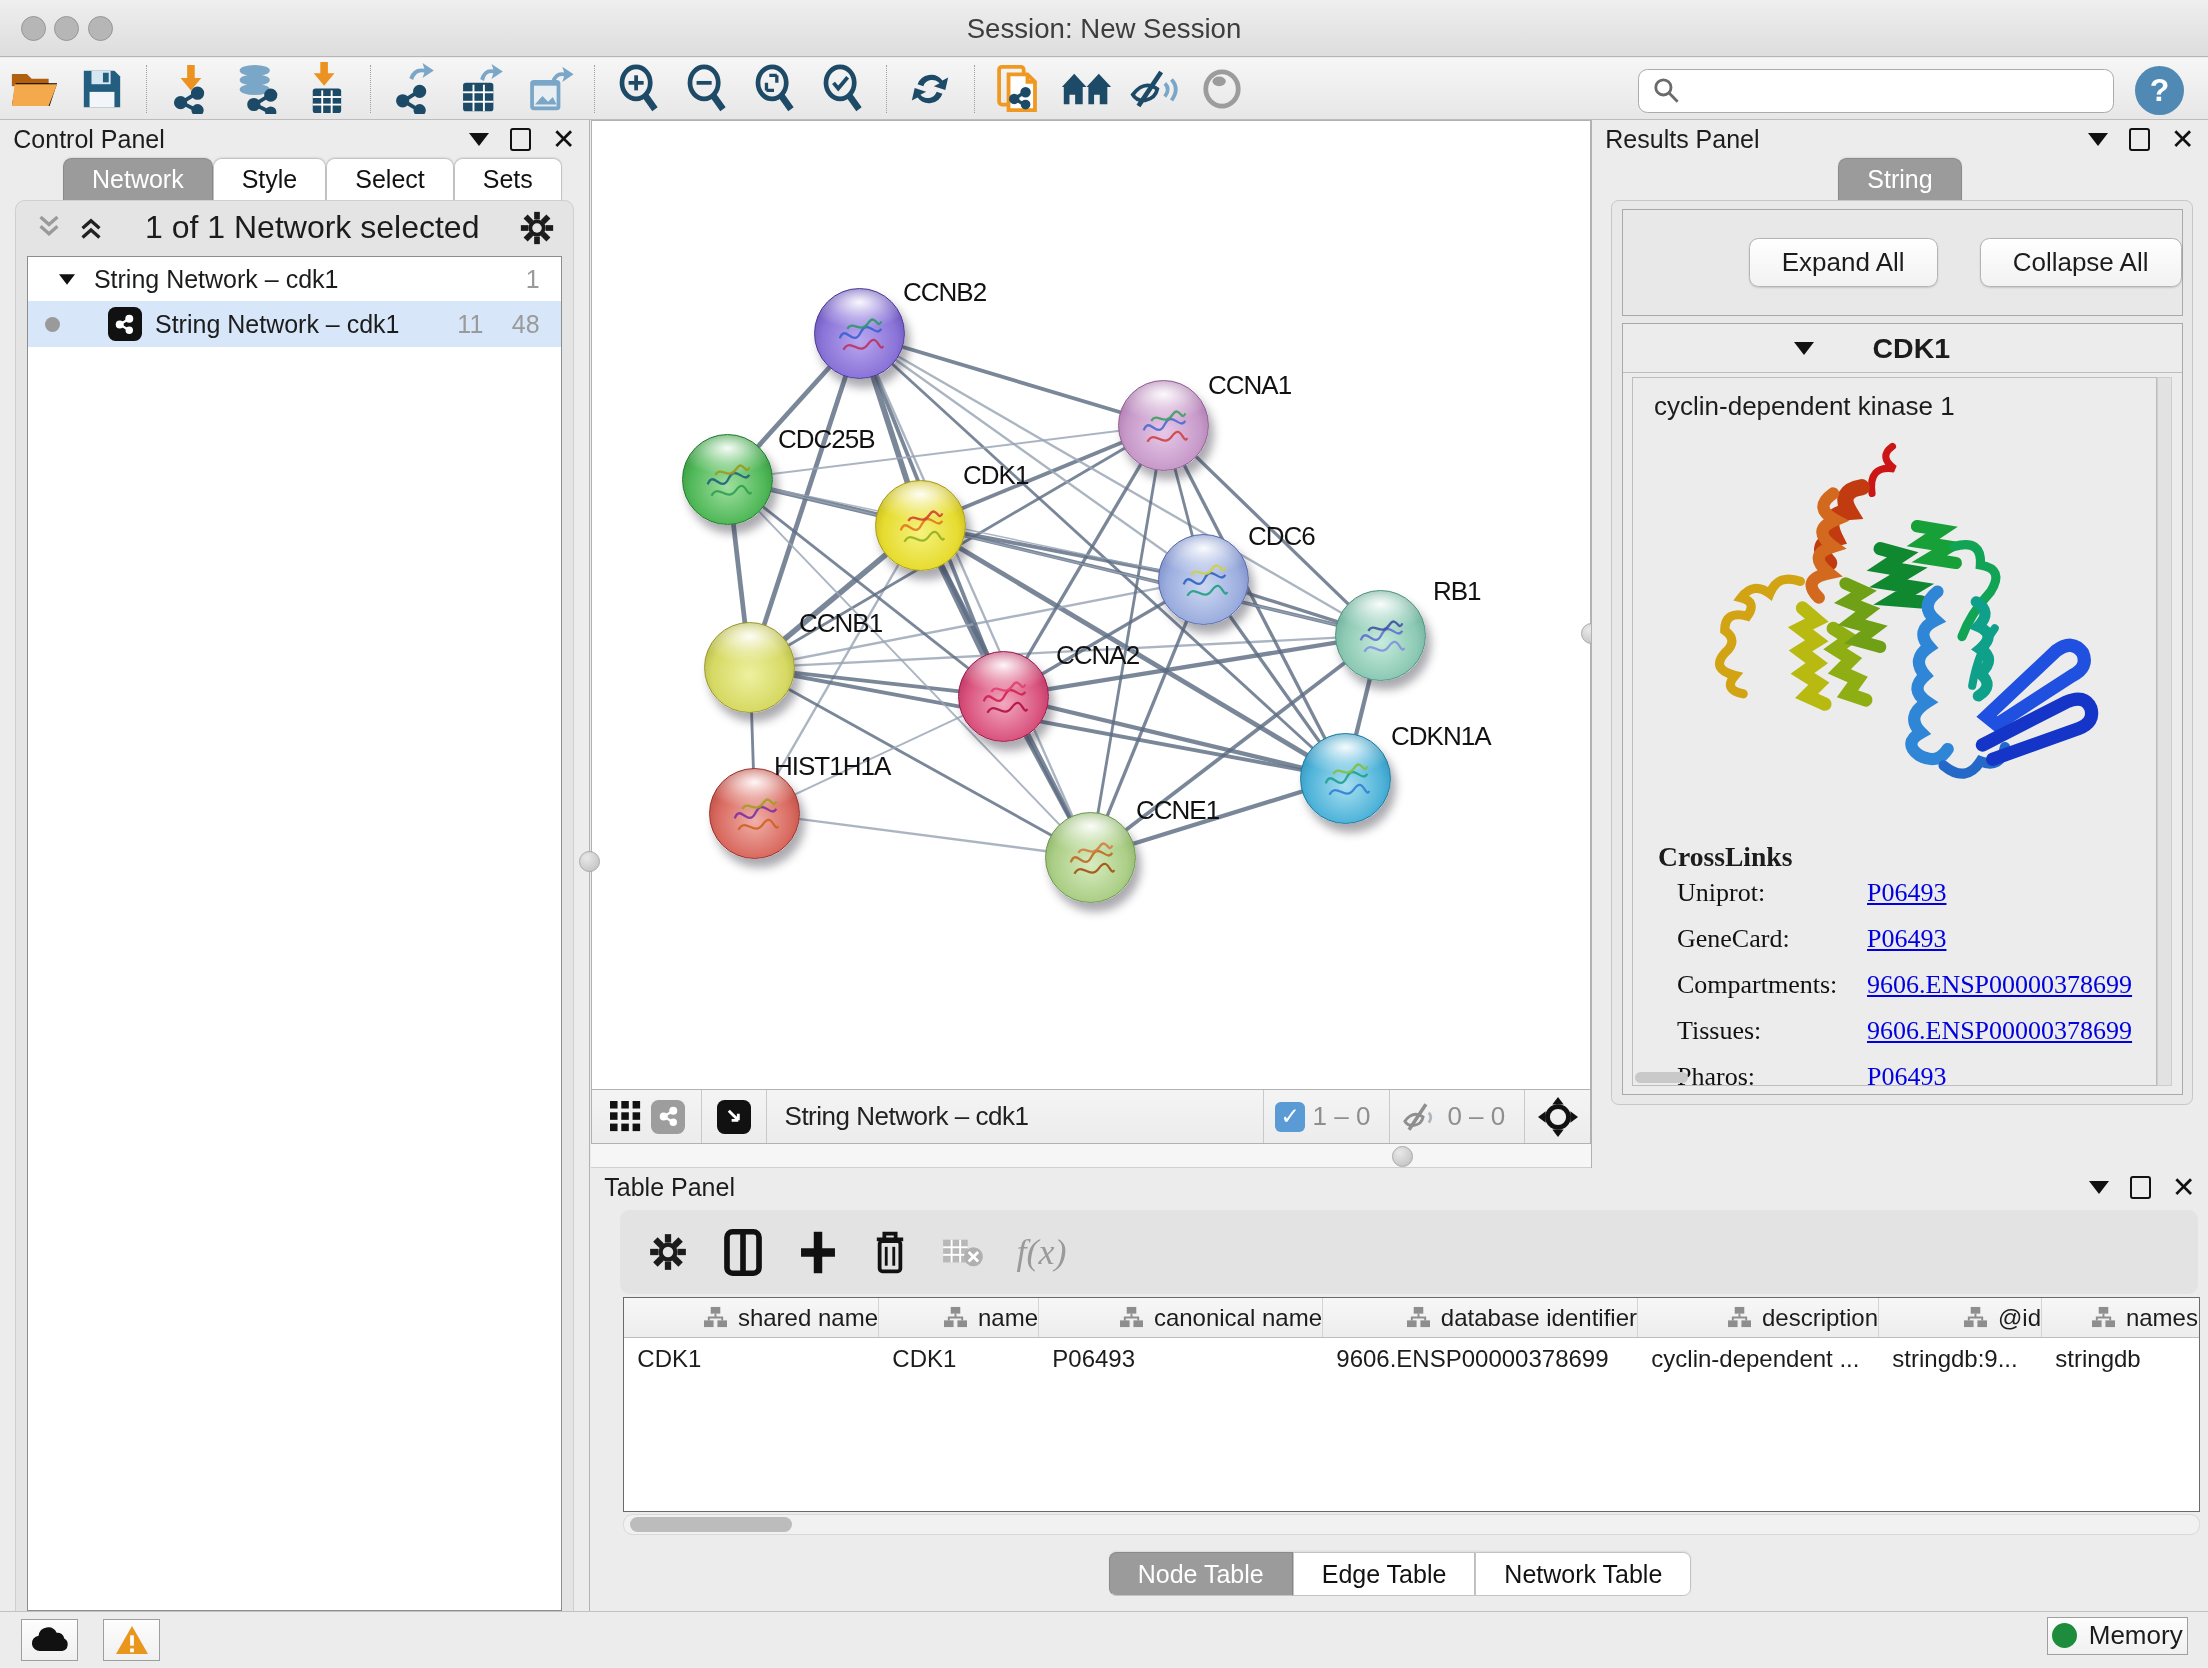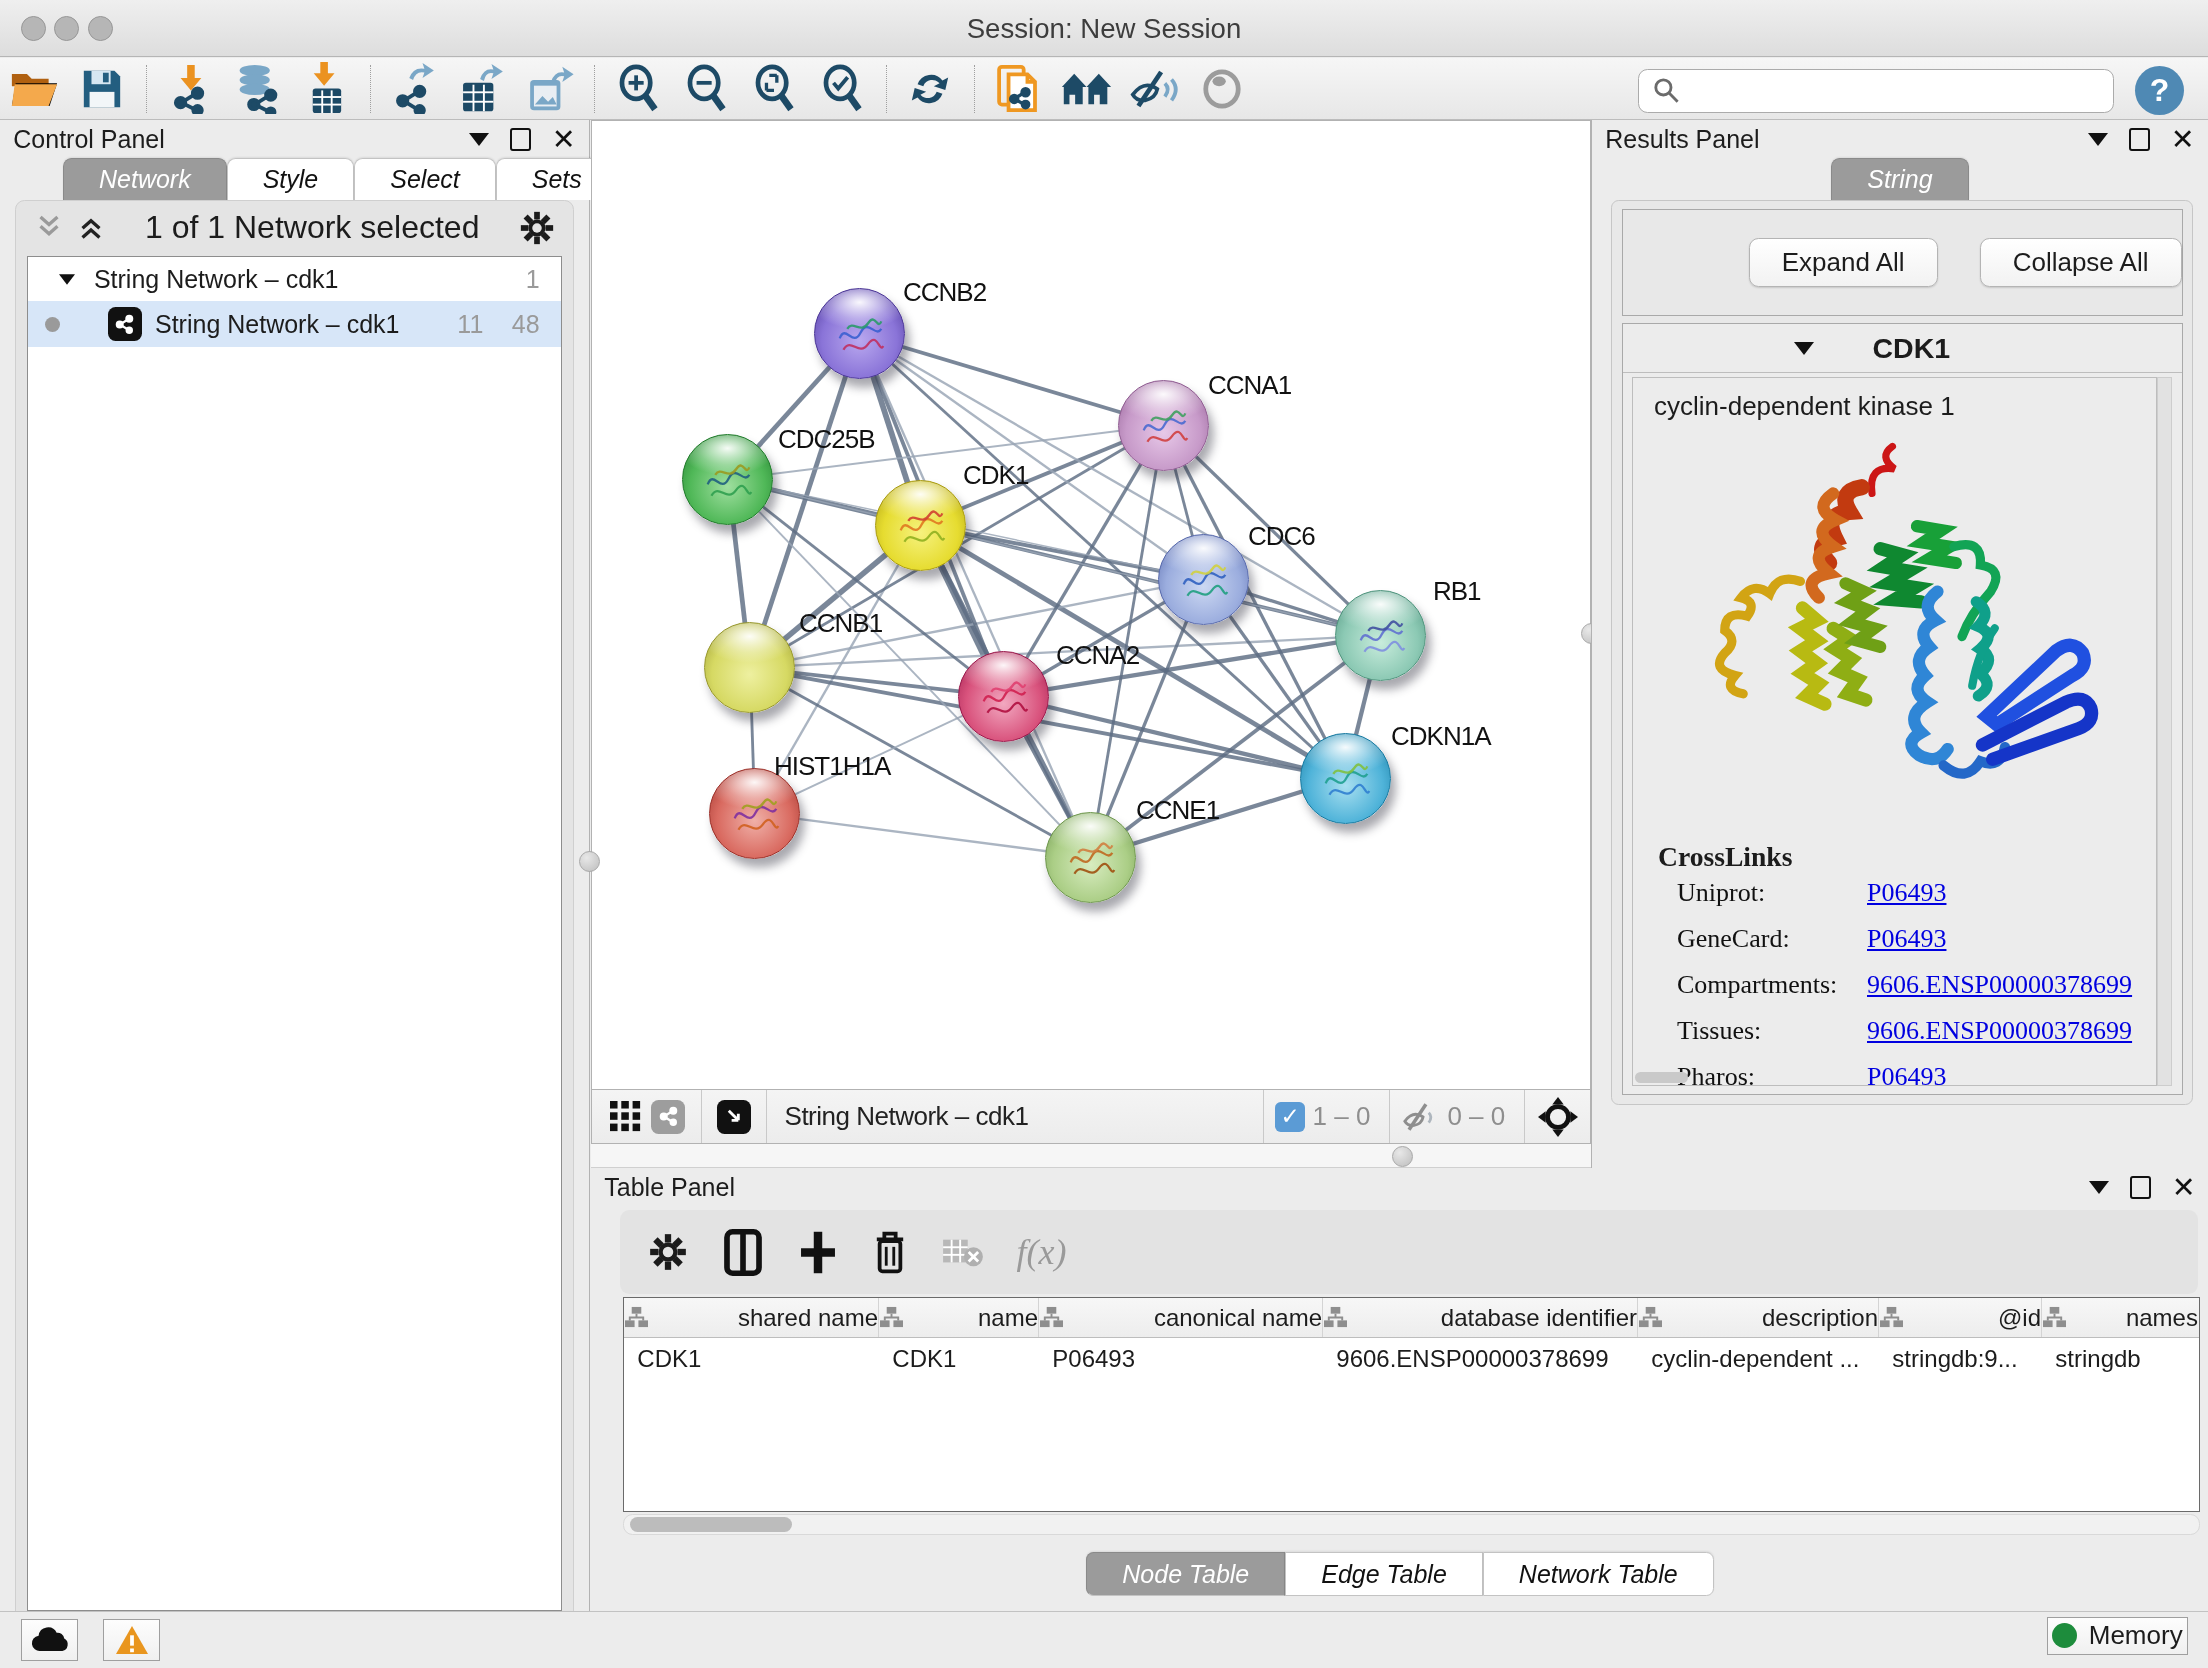--- a/index.html
+++ b/index.html
@@ -32,22 +32,22 @@
   
   .panel-head { height:38px; display:flex; align-items:center; padding:0 13.3px; }
   .panel-title { font-size:25px; color:#1c1c1c; }
   .panel-ctrl { margin-left:auto; display:flex; align-items:center; gap:21px; }
   .tri-down { width:0; height:0; border-left:10.5px solid transparent; border-right:10.5px solid transparent;
     border-top:13.3px solid #111; }
   .float-box { width:21px; height:23px; border:2.9px solid #111; border-radius:2.9px; }
   .close-x { font-size:28.5px; font-weight:bold; color:#111; line-height:1; }
 
   .tab { border:1px solid #c3c3c3; border-bottom:none; background:#fff; color:#111;
-    border-radius:8.6px 8.6px 0 0; padding:0 35px; height:42px; display:flex; align-items:center;
-    font-size:25px; box-shadow:0 -1px 1.9px rgba(0,0,0,.08);font-style:italic; }
+    border-radius:8.6px 8.6px 0 0; padding:0 28px; height:42px; display:flex; align-items:center;
+    font-size:25px; box-shadow:0 -1px 1.9px rgba(0,0,0,.08); }
   .tab.sel { background:#9b9b9b; color:#fff; border-color:#8a8a8a; }
 
   
   .control-panel { position:absolute; left:0; top:120px; width:590px; height:1491px;
     background:#ececec; border-right:1px solid #b2b2b2; }
   .cp-tabs { position:absolute; left:63px; top:38px; display:flex; }
   .cp-inner { position:absolute; left:15px; top:80px; right:15px; height:1421px;
     background:#e4e4e4; border:1px solid #cfcfcf; border-radius:9.5px; }
   .cp-status { height:53px; display:flex; align-items:center; padding:0 17px; }
   .cp-status .txt { flex:1; text-align:center; font-size:32px; }
@@ -116,21 +116,21 @@
   
   .table-panel { position:absolute; left:591px; top:1168px; width:1618px; height:443px; background:#ececec; }
   .tp-toolbar { position:absolute; left:28.5px; top:42px; right:11.4px; height:84px;
     background:#e3e3e3; border-radius:9.5px; display:flex; align-items:center; gap:32px; padding-left:27px; }
   .fx { font-family:"Liberation Serif","DejaVu Serif",serif; font-style:italic;
     color:#9a9a9a; font-size:36px; }
   .data-table { position:absolute; left:32px; top:129px; right:9.5px; height:215px;
     background:#fff; border:1.9px solid #6a6a6a; overflow:hidden; }
   .thead { display:grid; grid-template-columns:255px 160px 284px 315px 241px 163px 209px;
     background:linear-gradient(#f7f7f7,#ededed); border-bottom:1px solid #bdbdbd; height:40px; }
-  .th { display:flex; align-items:center; justify-content:space-between; gap:9.5px; font-size:24px;
+  .th { display:flex; align-items:center; justify-content:flex-end; gap:9.5px; font-size:24px;
     border-right:1px solid #d4d4d4; overflow:hidden; white-space:nowrap; }
   .trow { display:grid; grid-template-columns:255px 160px 284px 315px 241px 163px 209px; height:42px; }
   .td { display:flex; align-items:center; padding-left:13.3px; font-size:24px;
     overflow:hidden; white-space:nowrap; }
   .hscroll { position:absolute; left:32px; right:9.5px; top:346px; height:21px; background:#f1f1f1;
     border:1px solid #d9d9d9; border-radius:9.5px; }
   .hthumb { position:absolute; left:5.7px; top:1.9px; width:162px; height:15px; background:#bcbcbc; border-radius:7.6px; }
   .tp-tabs { position:absolute; left:0; top:384px; width:100%; display:flex; justify-content:center; }
   .tp-tabs .tab { border-radius:7.6px; border-bottom:1px solid #c3c3c3; height:44px;
     margin:0; border-radius:0; }

